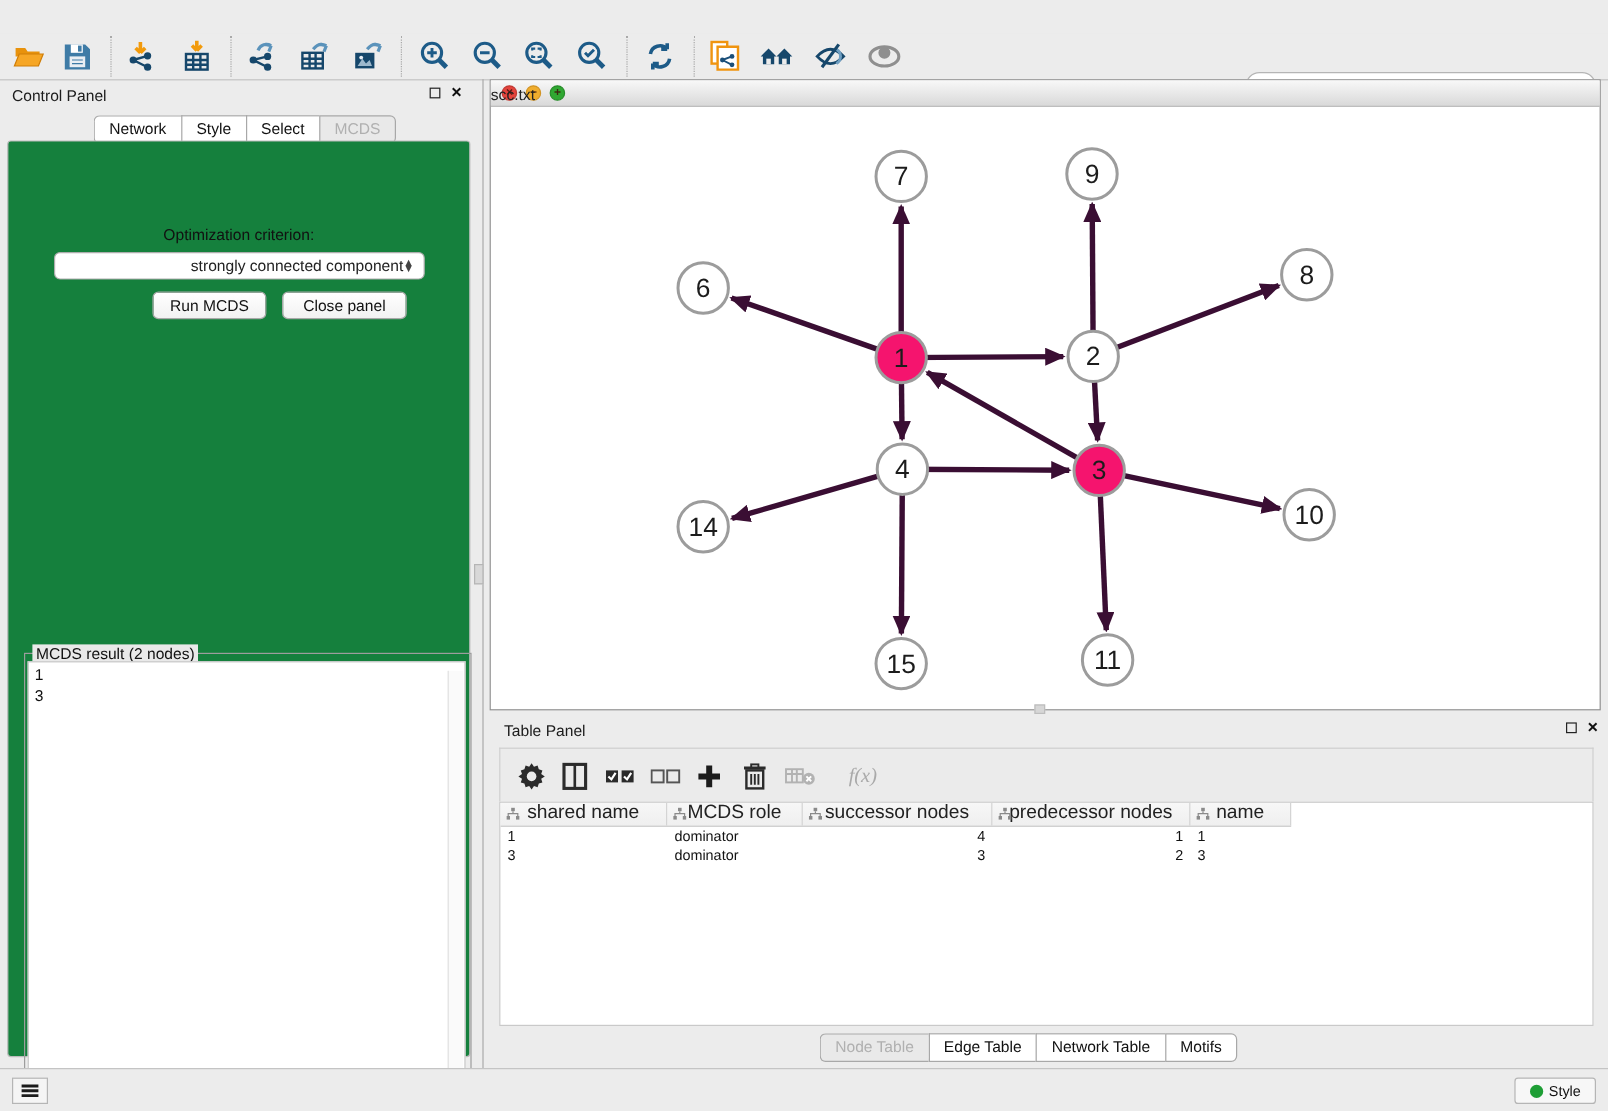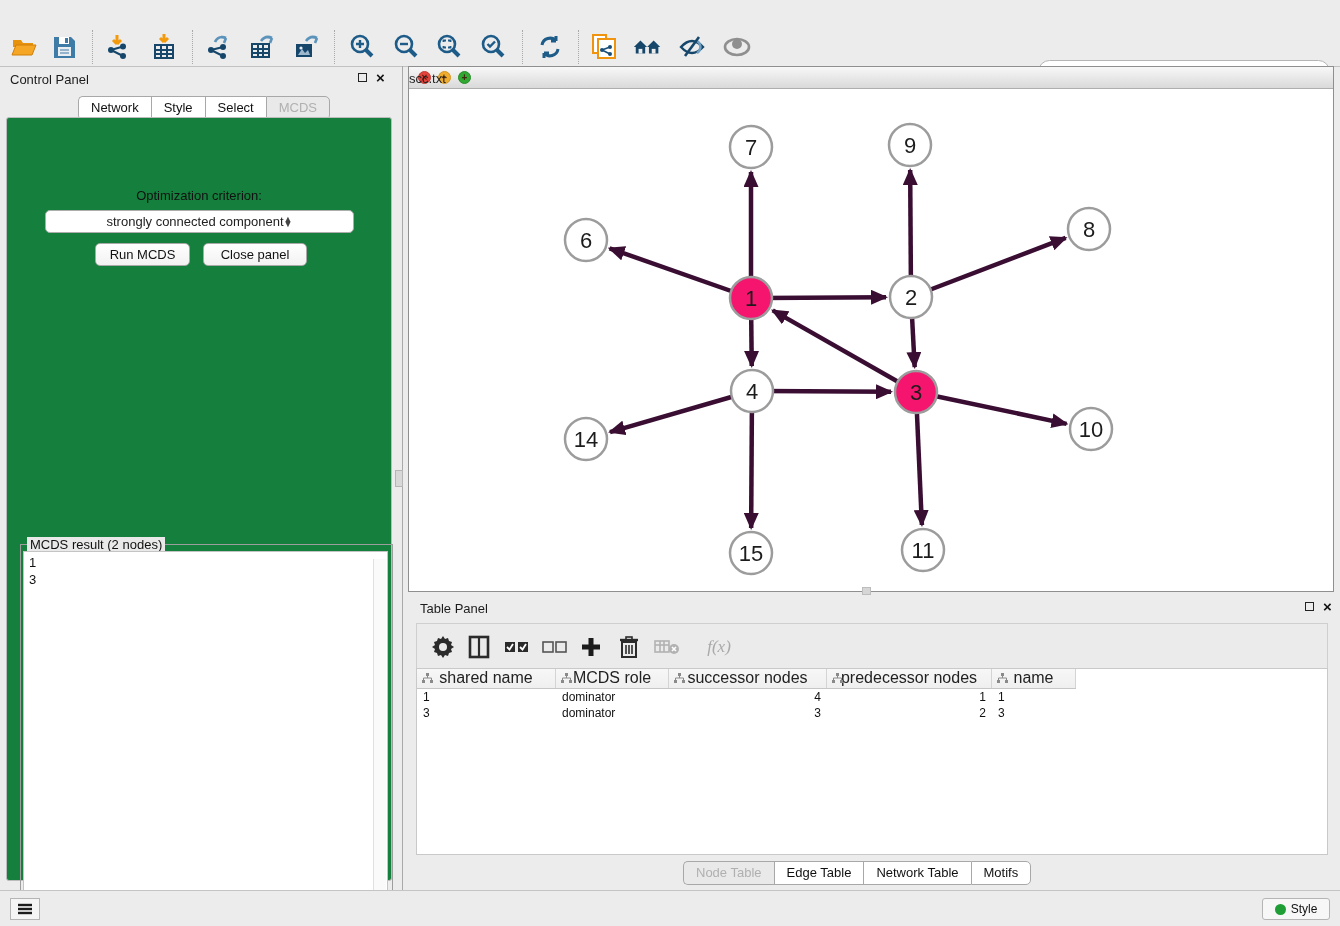--- a/index.html
+++ b/index.html
@@ -30,23 +30,23 @@
   .close-icon{font-weight:bold;font-size:15px;color:#111;line-height:9px;}
   .tabstrip{position:absolute;display:flex;}
   .tab{border:1px solid #a8a8a8;background:#fff;padding:3px 12px 4px;font-size:13px;color:#111;
        border-right-width:0;}
   .tab:first-child{border-top-left-radius:5px;border-bottom-left-radius:5px;}
   .tab:last-child{border-right-width:1px;border-top-right-radius:5px;border-bottom-right-radius:5px;}
   .tab.selected{background:#e9e9e9;color:#b0b0b0;}
   #cp-body{left:6px;top:51px;width:384px;height:762px;background:#15803d;border:1px solid #bcbcbc;border-radius:3px;}
   #opt-label{left:0;top:70px;width:396px;text-align:center;font-size:13px;color:#111;}
   #opt-select{left:44px;top:92px;width:309px;height:23px;background:#fff;border:1px solid #adadad;border-radius:5px;
-      display:flex;align-items:center;padding:0 8px;box-sizing:border-box;justify-content:center;}
+      display:flex;align-items:center;padding:0 8px;box-sizing:border-box;justify-content:flex-end;}
   .btn{position:absolute;height:23px;background:linear-gradient(#ffffff,#f2f2f2);border:1px solid #a9a9a9;
-      border-radius:5px;display:flex;align-items:center;justify-content:center;font-size:13px;color:#111;box-sizing:border-box;}
+      border-radius:5px;display:flex;align-items:center;justify-content:center;font-size:13px;color:#111;box-sizing:border-box;margin-left:32px;}
   #mcds-fieldset{left:13px;top:426px;width:371px;height:382px;border:1px solid #9d9d9d;background:transparent;}
   #mcds-legend{position:absolute;left:6px;top:-8px;background:#e9e9e9;padding:0 3px;font-size:13px;color:#111;}
   #mcds-textarea{position:absolute;left:2px;top:6px;width:365px;height:372px;background:#fff;border:1px solid #c4c4c4;
       box-sizing:border-box;font-size:13px;color:#111;line-height:17px;padding:2px 5px;}
   #mcds-scroll{position:absolute;right:1px;top:7px;width:12px;height:370px;background:#fafafa;border-left:1px solid #e0e0e0;}
 
   
   #v-divider{left:402px;top:66px;width:1px;height:824px;background:#a9a9a9;}
   #v-grip{left:395px;top:470px;width:8px;height:17px;background:#d8d8d8;border:1px solid #b5b5b5;box-sizing:border-box;}
 

